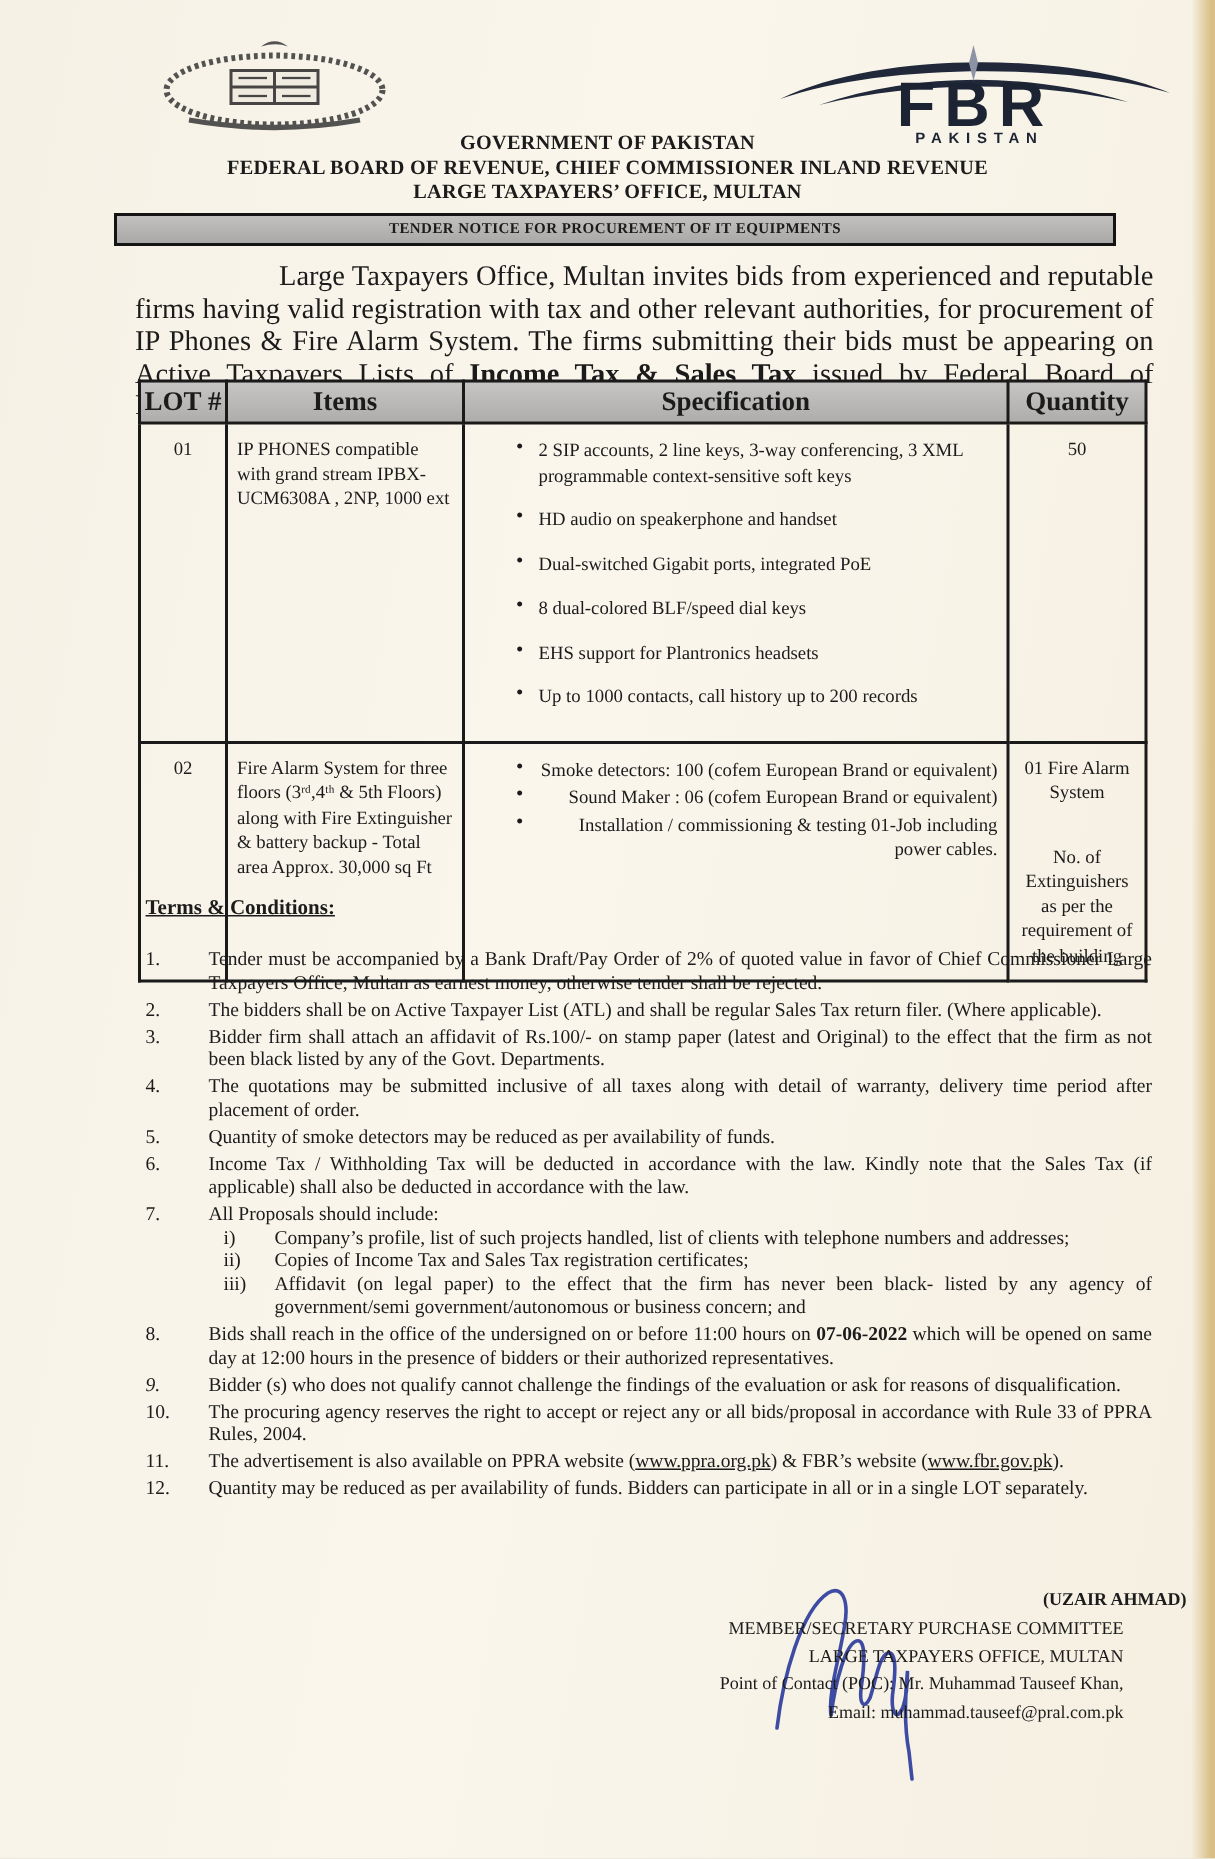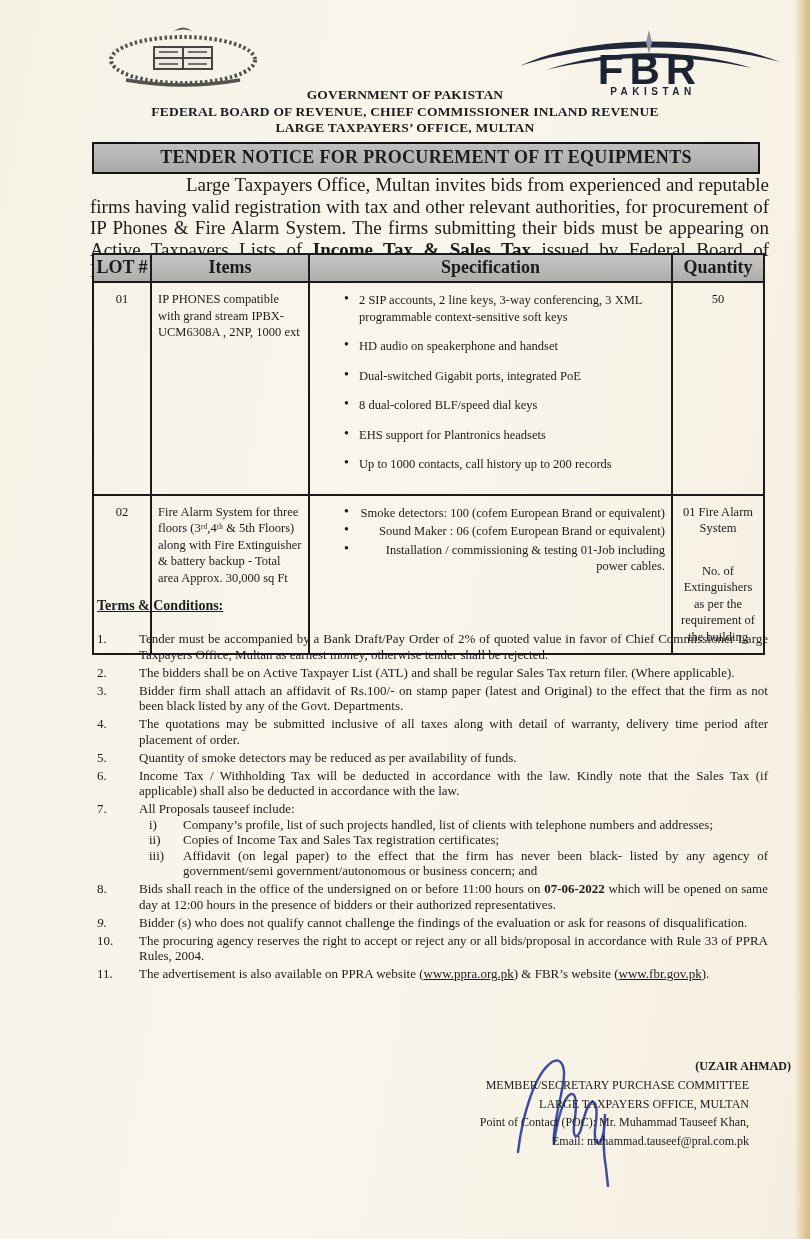--- a/index.html
+++ b/index.html
@@ -11,23 +11,23 @@
   }
   .page::after {
     content:""; position:absolute; top:0; right:0; bottom:0; width:16px;
     background: linear-gradient(to right, rgba(217,190,134,0), #d9be86 85%);
     pointer-events:none;
   }
   #emblem { position:absolute; left:104px; top:24px; filter:blur(.5px); opacity:.88; }
   #fbr-logo { position:absolute; left:516px; top:20px; }
   #org-header { position:absolute; left:60px; top:87px; width:690px; text-align:center;
     font-weight:bold; font-size:13.5px; line-height:16.5px; letter-spacing:.2px; }
-  #banner { position:absolute; left:92px; top:142px; width:664px;
+  #banner { position:absolute; left:76px; top:142px; width:664px;
     background:linear-gradient(#c2c1bf,#a9a8a6); border:2px solid #141414;
-    text-align:center; font-weight:bold; font-size:18px; padding:3px 0 4px 0; letter-spacing:.3px; }
+    text-align:center; font-weight:bold; font-size:10px; padding:3px 0 4px 0; letter-spacing:.3px; }
   #intro { position:absolute; left:90px; top:174px; width:679px;
     font-size:19px; line-height:21.5px; text-align:justify; text-indent:96px; }
   #spec-table { position:absolute; left:92px; top:253px; width:671px;
     border-collapse:collapse; font-size:12.5px; table-layout:fixed; }
   #spec-table th, #spec-table td { border:2px solid #1a1a1a; }
   #spec-table th { background:linear-gradient(#c6c5c3,#aeadab); font-size:18px;
     font-weight:bold; padding:2px 2px 3px 2px; }
   #spec-table td { vertical-align:top; padding:8px 6px; line-height:16.5px; }
   .lot-cell { text-align:center; }
   .spec-list { margin:1px 0 0 0; padding:0 0 0 28px; list-style:none; }
@@ -163,21 +163,21 @@
       <div class="term-item">
         <span class="term-num">5.</span>
         <div class="term-body"><span>Quantity of smoke detectors may be reduced as per availability of funds.</span></div>
       </div>
       <div class="term-item">
         <span class="term-num">6.</span>
         <div class="term-body"><span>Income Tax / Withholding Tax will be deducted in accordance with the law. Kindly note that the Sales Tax (if applicable) shall also be deducted in accordance with the law.</span></div>
       </div>
       <div class="term-item">
         <span class="term-num">7.</span>
-        <div class="term-body"><span>All Proposals tauseef include:</span><div class="sub-item">
+        <div class="term-body"><span>All Proposals should include:</span><div class="sub-item">
             <span class="sub-num">i)</span>
             <div class="sub-body"><span>Company’s profile, list of such projects handled, list of clients with telephone numbers and addresses;</span></div>
           </div><div class="sub-item">
             <span class="sub-num">ii)</span>
             <div class="sub-body"><span>Copies of Income Tax and Sales Tax registration certificates;</span></div>
           </div><div class="sub-item">
             <span class="sub-num">iii)</span>
             <div class="sub-body"><span>Affidavit (on legal paper) to the effect that the firm has never been black- listed by any agency of government/semi government/autonomous or business concern; and</span></div>
           </div></div>
       </div>
@@ -190,20 +190,24 @@
         <div class="term-body"><span>Bidder (s) who does not qualify cannot challenge the findings of the evaluation or ask for reasons of disqualification.</span></div>
       </div>
       <div class="term-item">
         <span class="term-num">10.</span>
         <div class="term-body"><span>The procuring agency reserves the right to accept or reject any or all bids/proposal in accordance with Rule 33 of PPRA Rules, 2004.</span></div>
       </div>
       <div class="term-item">
         <span class="term-num">11.</span>
         <div class="term-body"><span>The advertisement is also available on PPRA website (</span><span class="seg-u">www.ppra.org.pk</span><span>) &amp; FBR’s website (</span><span class="seg-u">www.fbr.gov.pk</span><span>).</span></div>
       </div>
+      <div class="term-item">
+        <span class="term-num">12.</span>
+        <div class="term-body"><span>Quantity may be reduced as per availability of funds. Bidders can participate in all or in a single LOT separately.</span></div>
+      </div>
     </div>
 
   <svg id="signature" width="150" height="132" viewBox="0 0 150 132">
     <path d="M24,96 C28,62 40,18 58,6 C68,0 72,12 69,28 C66,48 58,72 60,88 C63,64 70,40 77,38 C84,36 82,56 80,70 C79,80 82,84 86,76 C90,64 92,48 98,46 C104,45 103,60 101,74 C100,86 104,92 108,82 C110,76 111,66 111,58 C109,78 109,96 112,112 L114,130" fill="none" stroke="#2e3d9d" stroke-width="2.4" stroke-linecap="round" opacity="0.92"></path>
   </svg>
 
   <div id="footer">
     <div class="name">(UZAIR AHMAD)</div>
     <div>MEMBER/SECRETARY PURCHASE COMMITTEE</div>
     <div>LARGE TAXPAYERS OFFICE, MULTAN</div>

